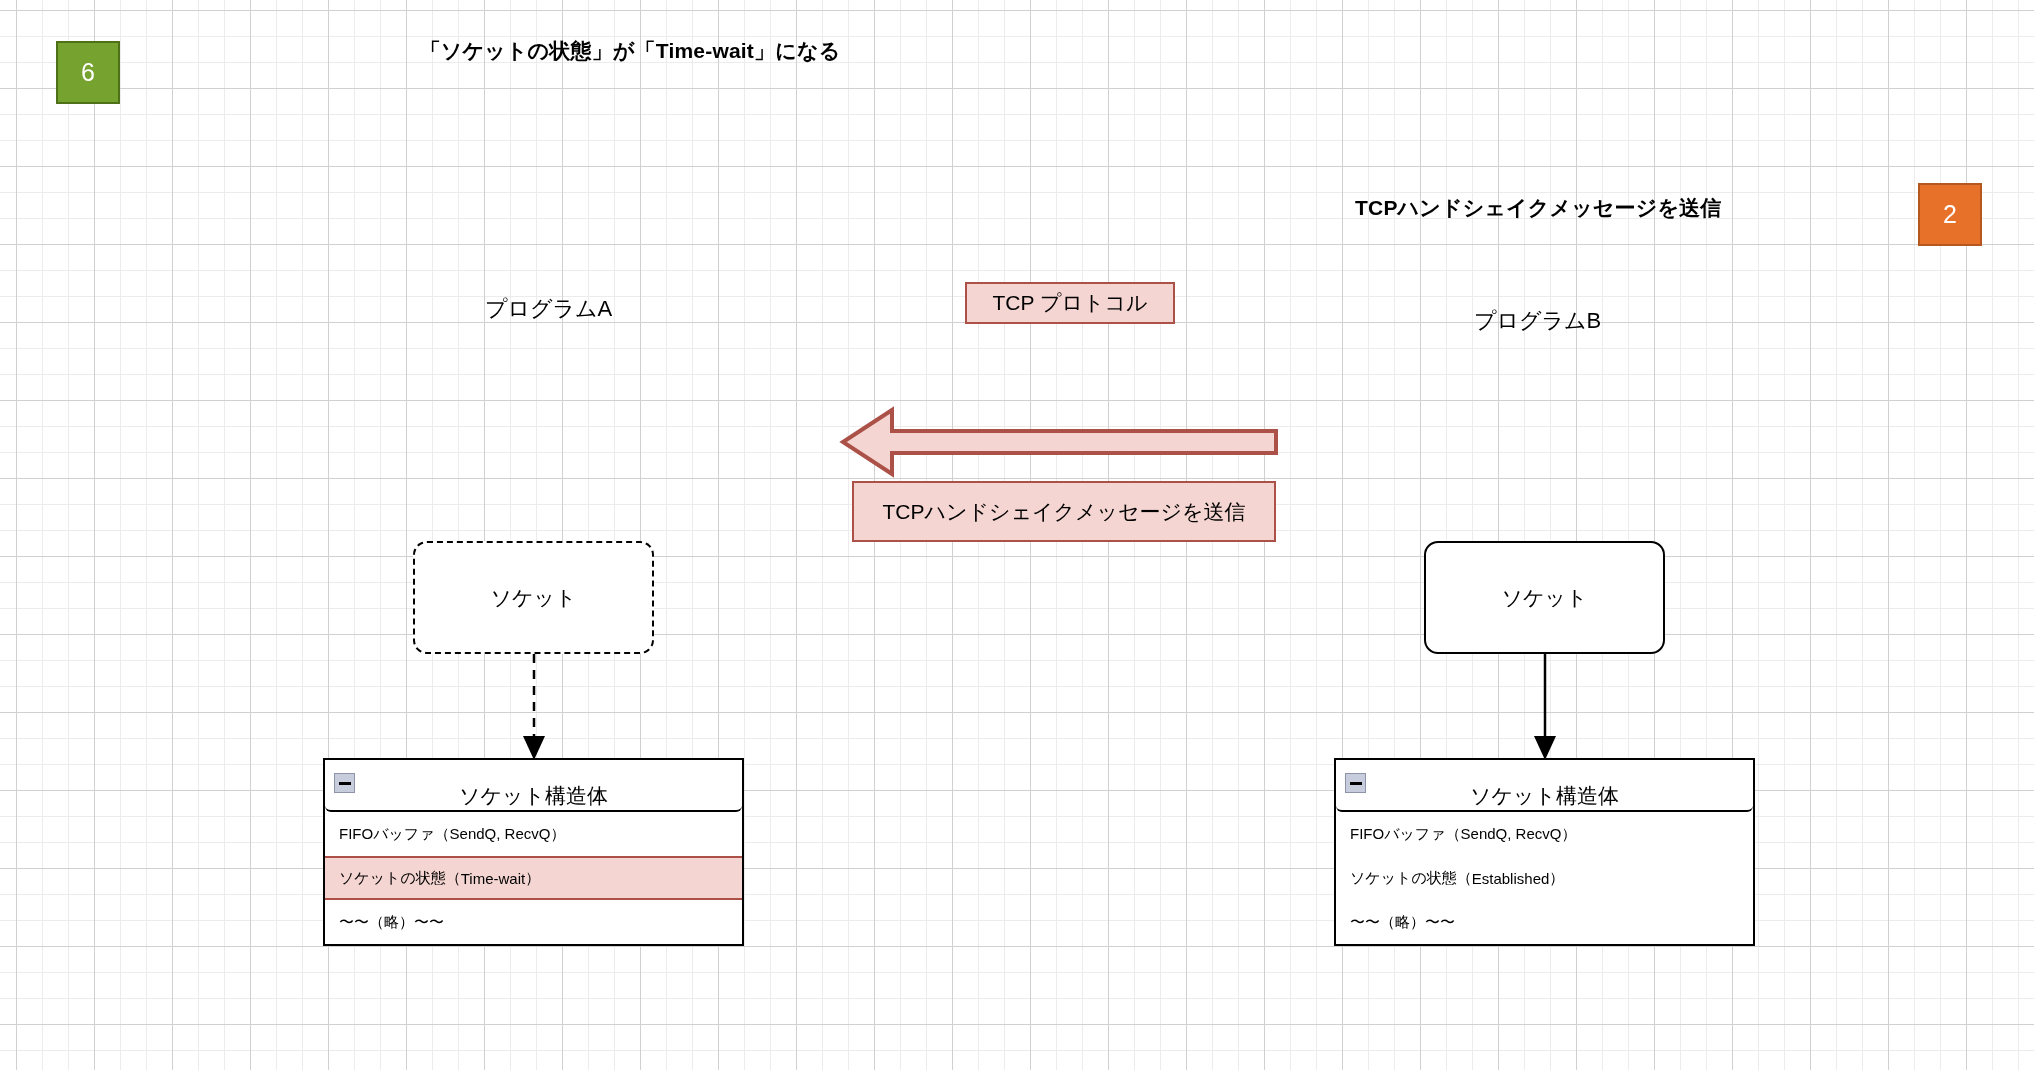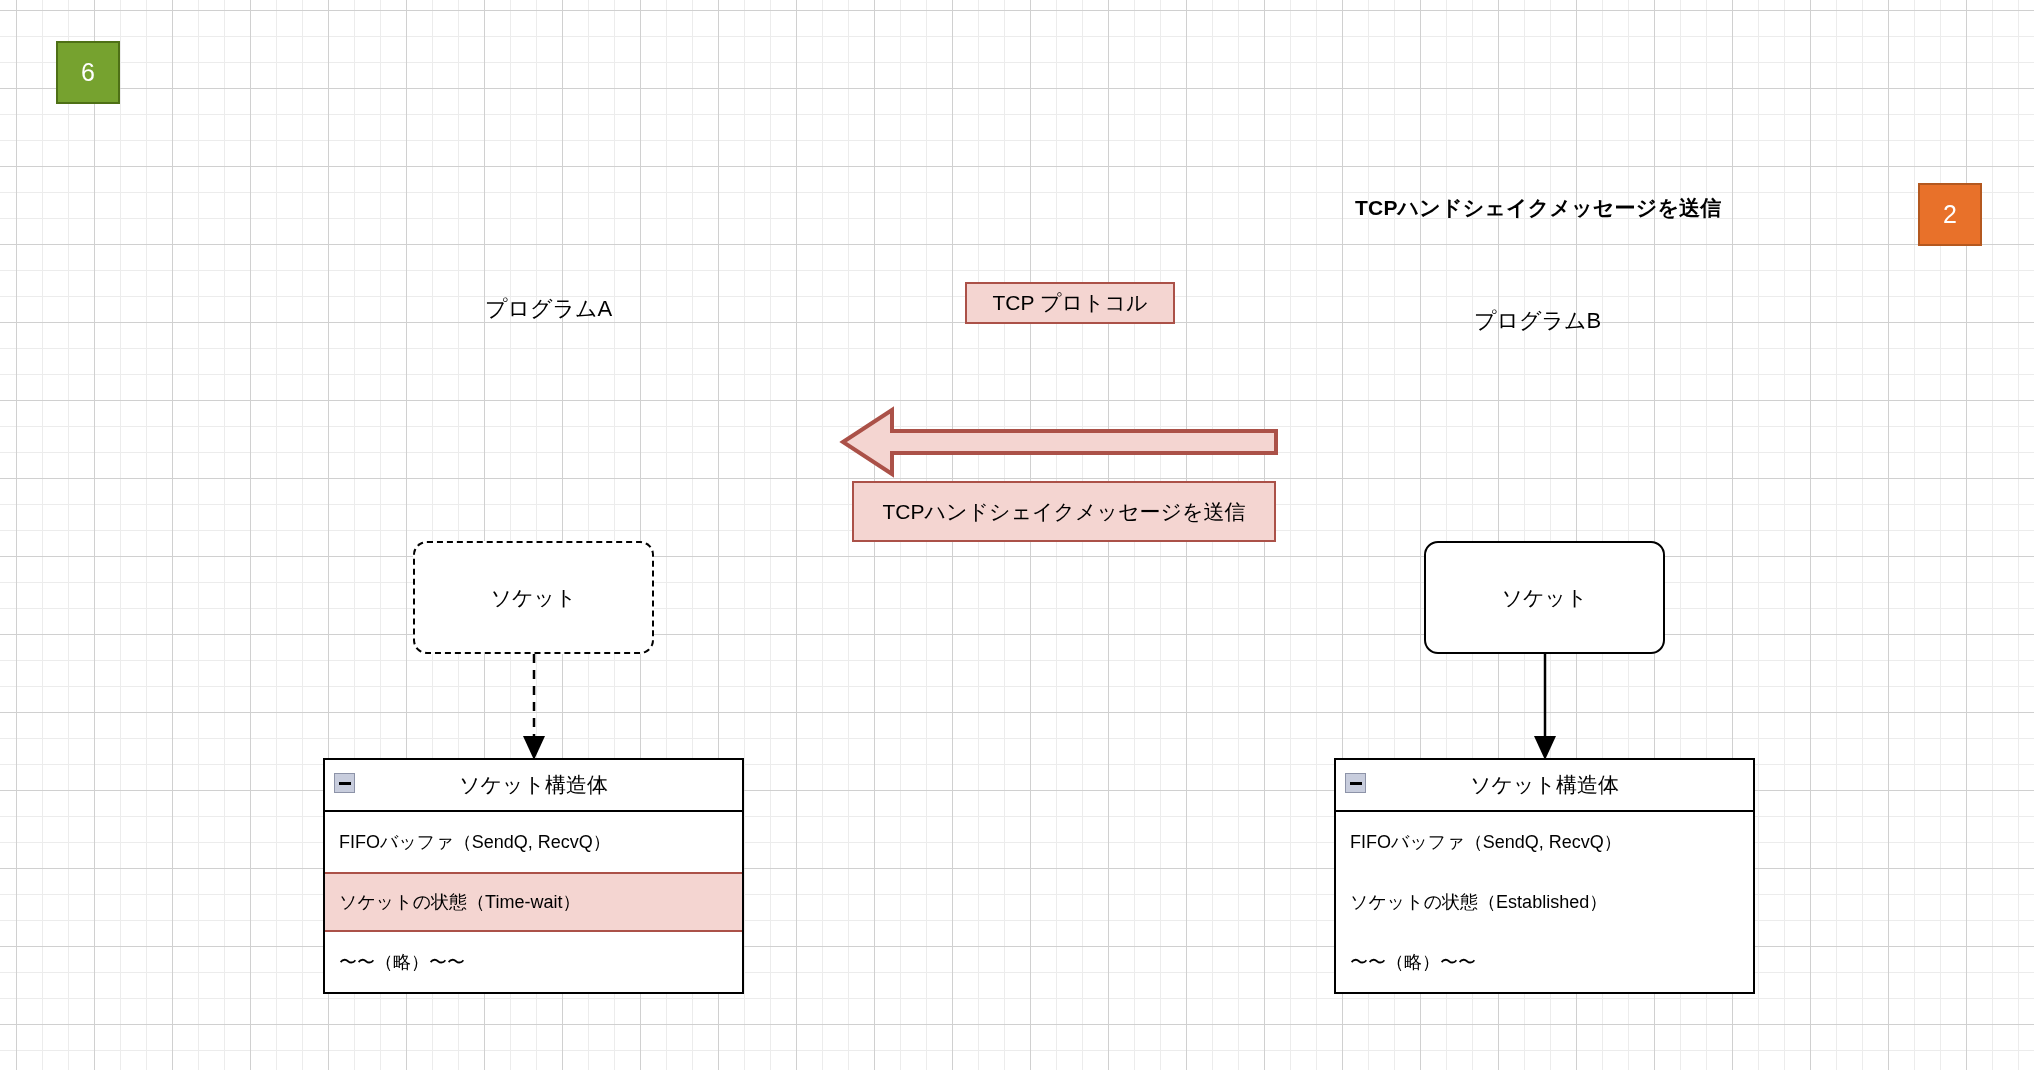--- a/index.html
+++ b/index.html
@@ -138,48 +138,49 @@
     background: #ffffff;
   }
   #struct-a { left: 323px; top: 758px; }
   #struct-b { left: 1334px; top: 758px; }
 
   .struct-header {
     position: relative;
     height: 52px;
     border-bottom: 2px solid #000000;
     display: flex;
-    align-items: center;
-    justify-content: center;
-    font-size: 21px;
-    box-sizing: border-box;
+    align-items: flex-end;
+    justify-content: center;
+    font-size: 21px;
+    box-sizing: border-box;
+    border-radius: 6px;
   }
   .collapse-icon {
     position: absolute;
     left: 9px; top: 13px;
     width: 21px; height: 20px;
     background: #c8cddd;
     border: 1px solid #8d93a8;
     box-sizing: border-box;
     display: flex;
     align-items: center;
     justify-content: center;
   }
   .collapse-icon i {
     display: block;
     width: 12px; height: 3px;
     background: #000000;
   }
 
   .struct-row {
-    height: 60px;
+    height: 44px;
     display: flex;
     align-items: center;
     padding-left: 14px;
-    font-size: 18px;
+    font-size: 15px;
     box-sizing: border-box;
     white-space: nowrap;
   }
   .struct-row.highlight {
     background: #f4d5d1;
     border-top: 2px solid #ab5148;
     border-bottom: 2px solid #ab5148;
   }
   .struct-row b { font-weight: normal; }
 </style>
@@ -189,20 +190,21 @@
 <div id="canvas">
 
   <div class="abs badge" id="badge-6">
     <span>6</span>
   </div>
   <div class="abs badge" id="badge-2">
     <span>2</span>
   </div>
 
   <div class="abs" id="title">
+    <div>「ソケットの状態」が「Time-wait」になる</div>
   </div>
 
   <div class="abs" id="top-right-note">TCPハンドシェイクメッセージを送信</div>
 
   <div class="abs col-label" id="label-prog-a">プログラムA</div>
   <div class="abs col-label" id="label-prog-b">プログラムB</div>
 
   <div class="abs" id="tcp-proto-box">
     <span>TCP プロトコル</span>
   </div>

